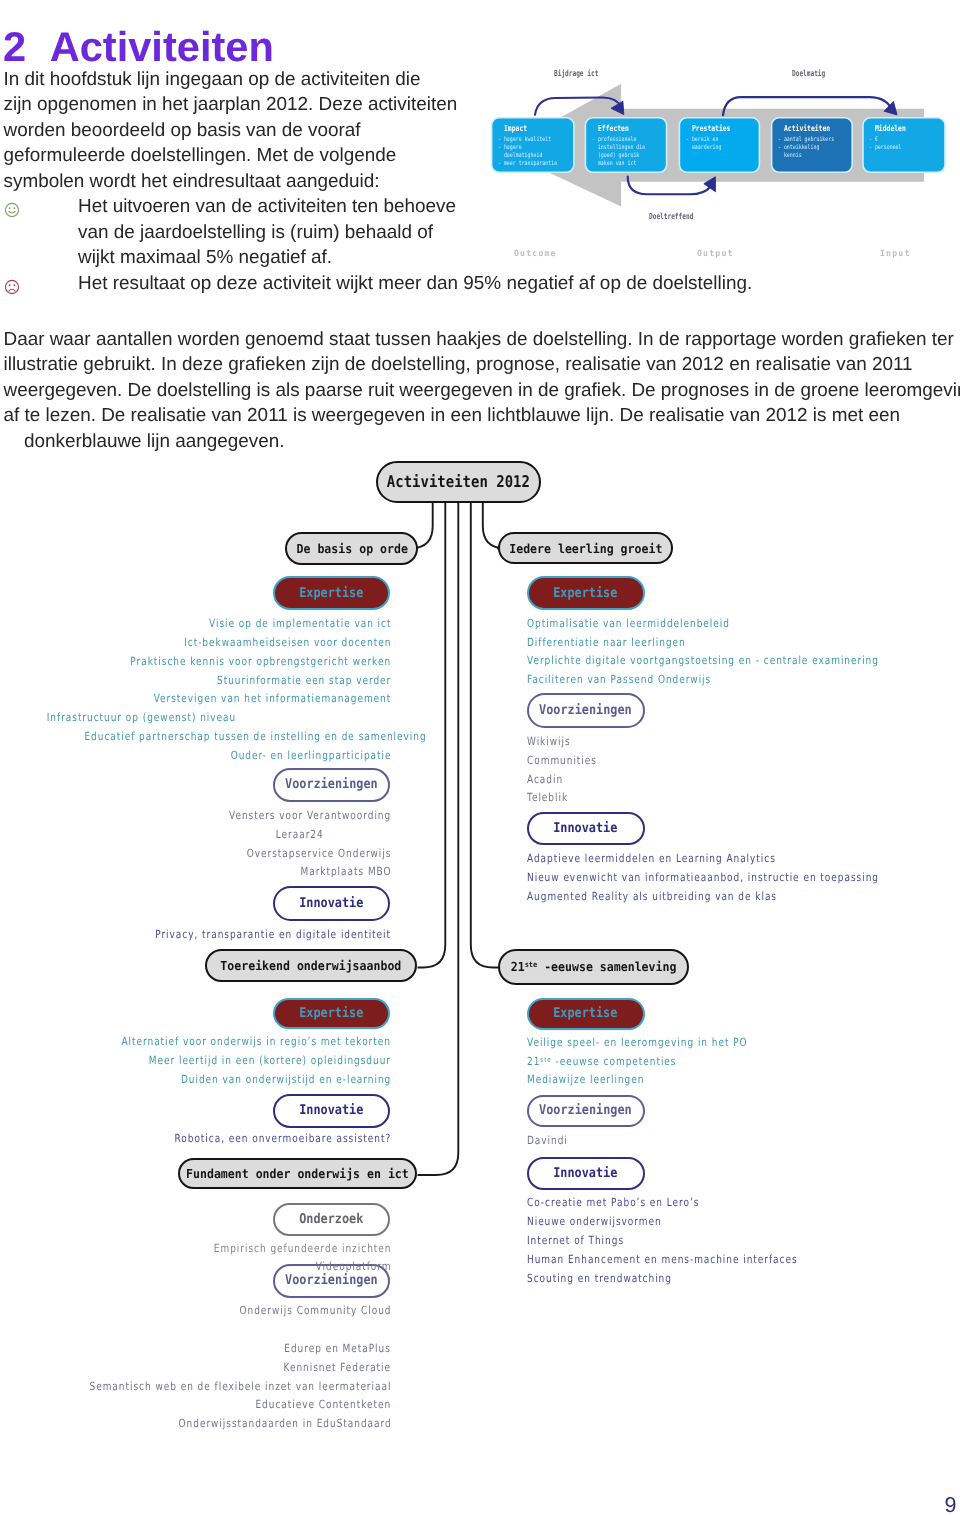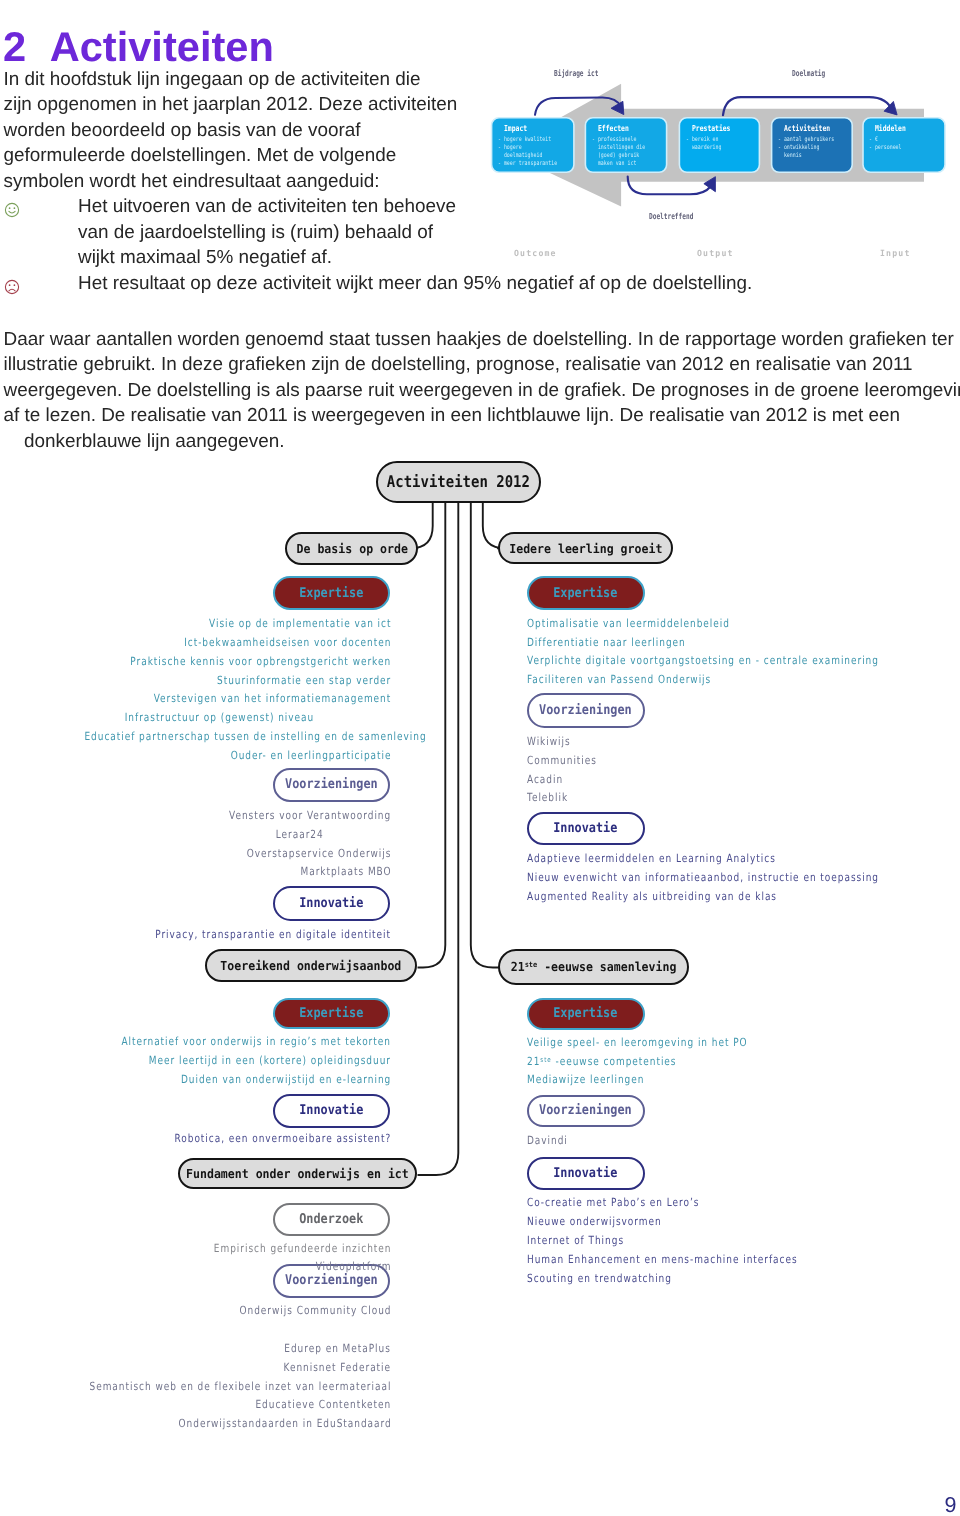--- a/index.html
+++ b/index.html
@@ -171,21 +171,21 @@
         <span class="nt">Voorzieningen</span>
       </div>
       <div class="node n-inn" style="left: 526.5px; top: 1157.2px; width: 118.2px; height: 32.6px;">
         <span class="nt">Innovatie</span>
       </div>
       <div class="leaf c-exp rgt" style="top: 617px; left: 0px; width: 390px; text-align: right;"><span>Visie op de implementatie van ict</span></div>
       <div class="leaf c-exp rgt" style="top: 635.85px; left: 0px; width: 390px; text-align: right;"><span>Ict-bekwaamheidseisen voor docenten</span></div>
       <div class="leaf c-exp rgt" style="top: 654.7px; left: 0px; width: 390px; text-align: right;"><span>Praktische kennis voor opbrengstgericht werken</span></div>
       <div class="leaf c-exp rgt" style="top: 673.55px; left: 0px; width: 390px; text-align: right;"><span>Stuurinformatie een stap verder</span></div>
       <div class="leaf c-exp rgt" style="top: 692.4px; left: 0px; width: 390px; text-align: right;"><span>Verstevigen van het informatiemanagement</span></div>
-      <div class="leaf c-exp rgt" style="top: 711.25px; left: 0px; width: 390px; text-align: center;"><span>Infrastructuur op (gewenst) niveau</span></div>
+      <div class="leaf c-exp rgt" style="top: 711.25px; left: 0px; width: 390px; text-align: left;"><span>Infrastructuur op (gewenst) niveau</span></div>
       <div class="leaf c-exp rgt" style="top: 730.1px; left: 0px; width: 390px; text-align: right;"><span>Educatief partnerschap tussen de instelling en de samenleving</span></div>
       <div class="leaf c-exp rgt" style="top: 748.95px; left: 0px; width: 390px; text-align: right;"><span>Ouder- en leerlingparticipatie</span></div>
       <div class="leaf c-vrz rgt" style="top: 808.9px; left: 0px; width: 390px; text-align: right;"><span>Vensters voor Verantwoording</span></div>
       <div class="leaf c-vrz rgt" style="top: 827.75px; left: 0px; width: 322px; text-align: right;"><span>Leraar24</span></div>
       <div class="leaf c-vrz rgt" style="top: 846.6px; left: 0px; width: 390px; text-align: right;"><span>Overstapservice Onderwijs</span></div>
       <div class="leaf c-vrz rgt" style="top: 865.45px; left: 0px; width: 390px; text-align: right;"><span>Marktplaats MBO</span></div>
       <div class="leaf c-inn rgt" style="top: 928.2px; left: 0px; width: 390px; text-align: right;"><span>Privacy, transparantie en digitale identiteit</span></div>
       <div class="leaf c-exp rgt" style="top: 1035.2px; left: 0px; width: 390px; text-align: right;"><span>Alternatief voor onderwijs in regio’s met tekorten</span></div>
       <div class="leaf c-exp rgt" style="top: 1054.05px; left: 0px; width: 390px; text-align: right;"><span>Meer leertijd in een (kortere) opleidingsduur</span></div>
       <div class="leaf c-exp rgt" style="top: 1072.9px; left: 0px; width: 390px; text-align: right;"><span>Duiden van onderwijstijd en e-learning</span></div>

